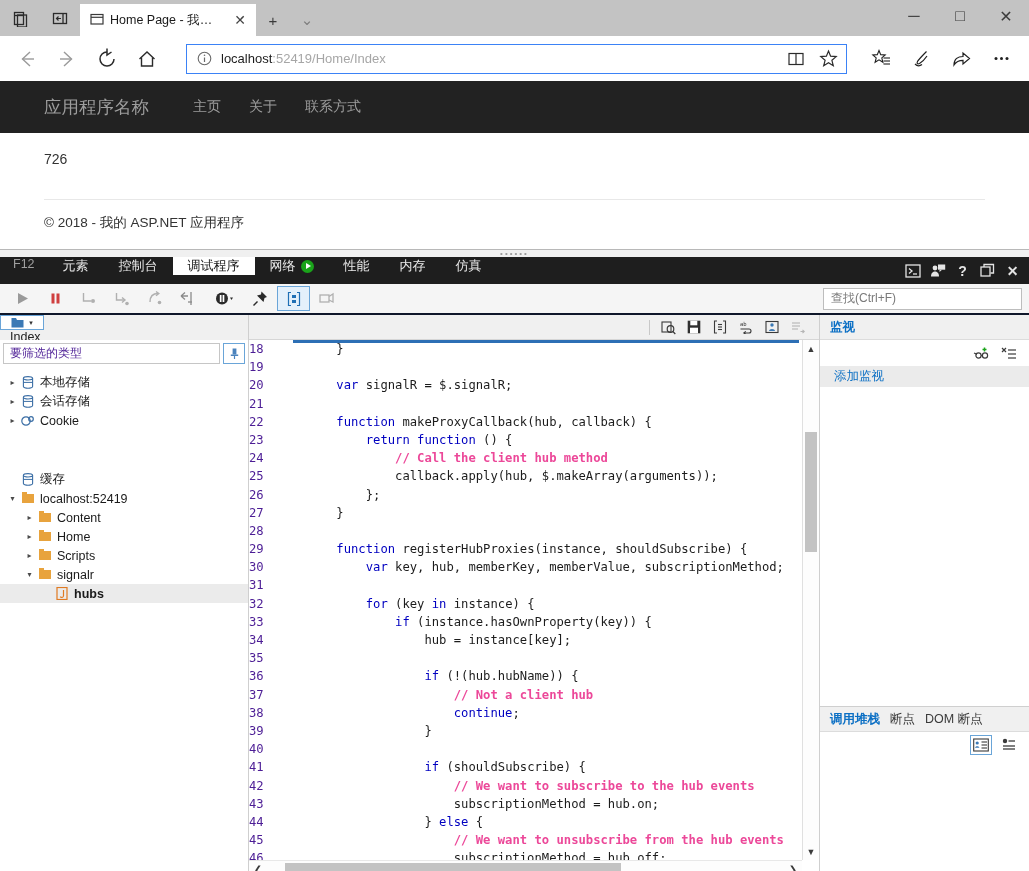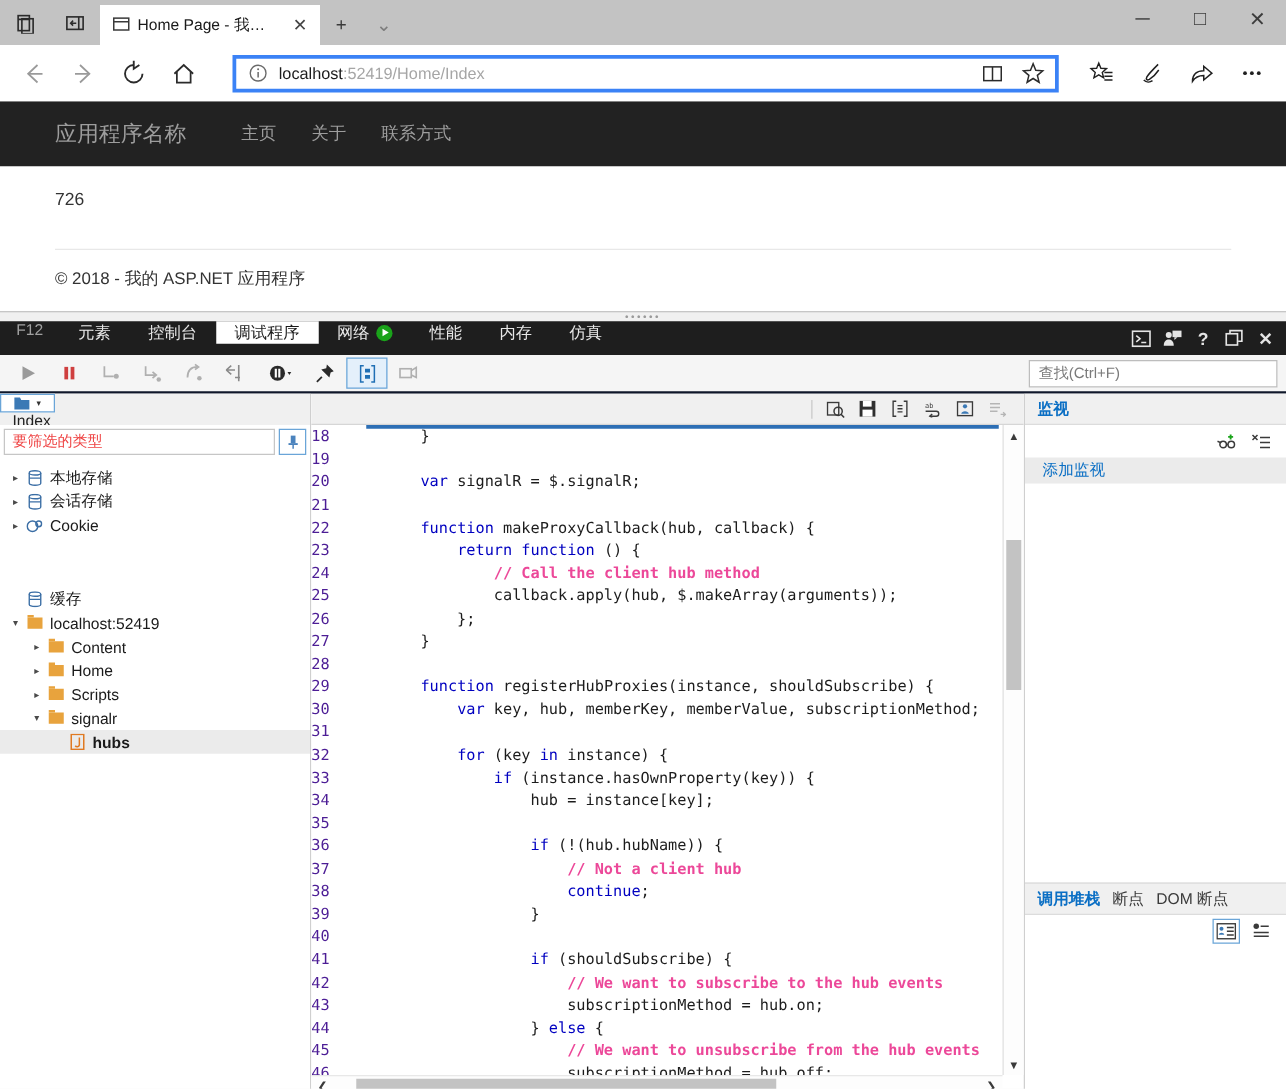--- a/index.html
+++ b/index.html
@@ -50,21 +50,21 @@
     height: 45px; background: #ffffff; display: flex;
     align-items: center; padding: 0 8px; gap: 2px;
   }
   .nav-btn {
     width: 38px; height: 38px; display: flex;
     align-items: center; justify-content: center; color: #9a9a9a;
   }
   .nav-btn.active { color: #2b2b2b; }
   .addr-wrap {
     flex: 1; height: 30px; margin: 0 12px 0 18px;
-    background: #fff; border: 3px solid #3b82f6;
+    background: #fff; border: 1px solid #3b82f6;
     display: flex; align-items: center; padding: 0 2px 0 10px;
   }
   .info-icon { color: #6a6a6a; margin-right: 9px; display: flex; }
   .addr-text { font-size: 13px; color: #a6a6a6; flex: 1; white-space: nowrap; }
   .addr-text b { color: #1c1c1c; font-weight: normal; }
   .addr-actions { display: flex; align-items: center; }
   .addr-act {
     width: 32px; height: 28px; display: flex;
     align-items: center; justify-content: center; color: #2b2b2b;
   }
@@ -165,21 +165,21 @@
     min-width: 96px;
   }
   .ft-tab.active { background: #0b6fc4; color: #fff; }
   .ft-x { font-size: 12px; margin-left: auto; }
   .filter-row {
     height: 27px; display: flex; align-items: center;
     padding: 0 3px; background: #fff;
   }
   .filter-input {
     flex: 1; height: 21px; border: 1px solid #c6c6c6; background: #fff;
-    font-size: 12px; color: #ef4444; padding: 0 6px;
+    font-size: 12px; color: #4c1d95; padding: 0 6px;
     display: flex; align-items: center;
   }
   .pin-btn {
     width: 22px; height: 21px; margin-left: 3px;
     border: 1px solid #6aa5d8; background: #fff;
     display: flex; align-items: center; justify-content: center;
   }
   .tree { flex: 1; padding-top: 6px; overflow: hidden; }
   .tnode {
     height: 19px; display: flex; align-items: center;

